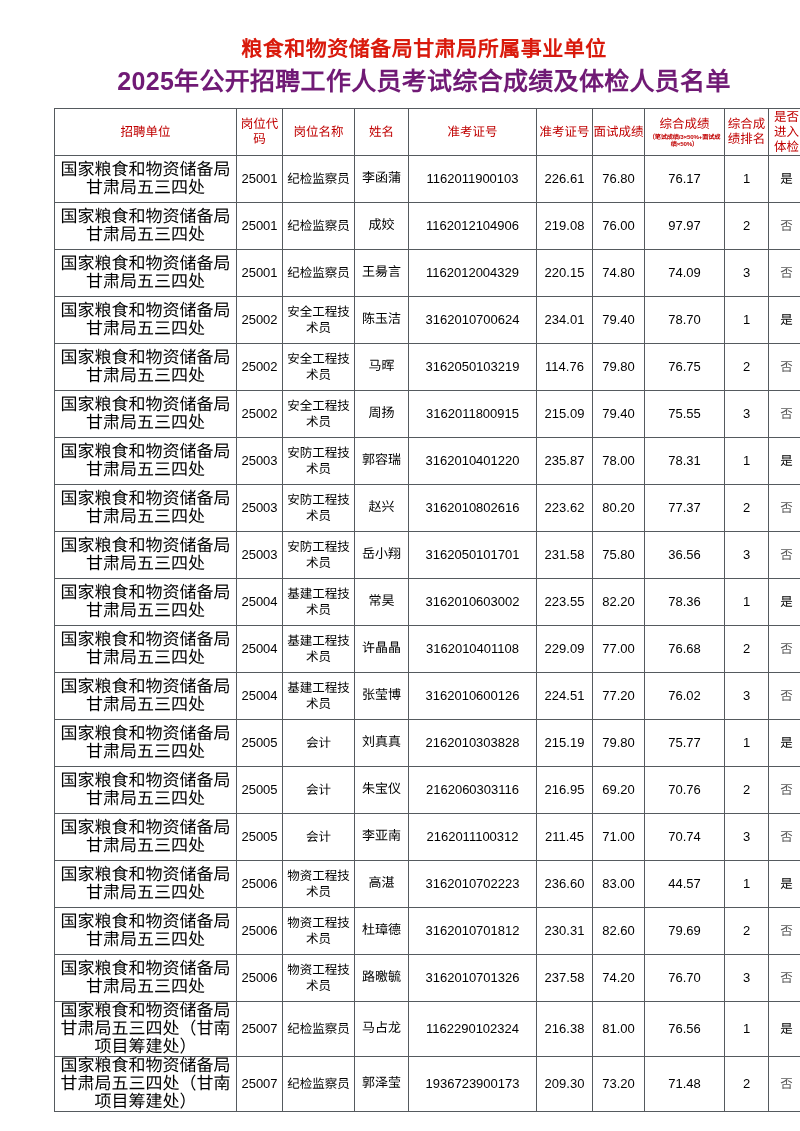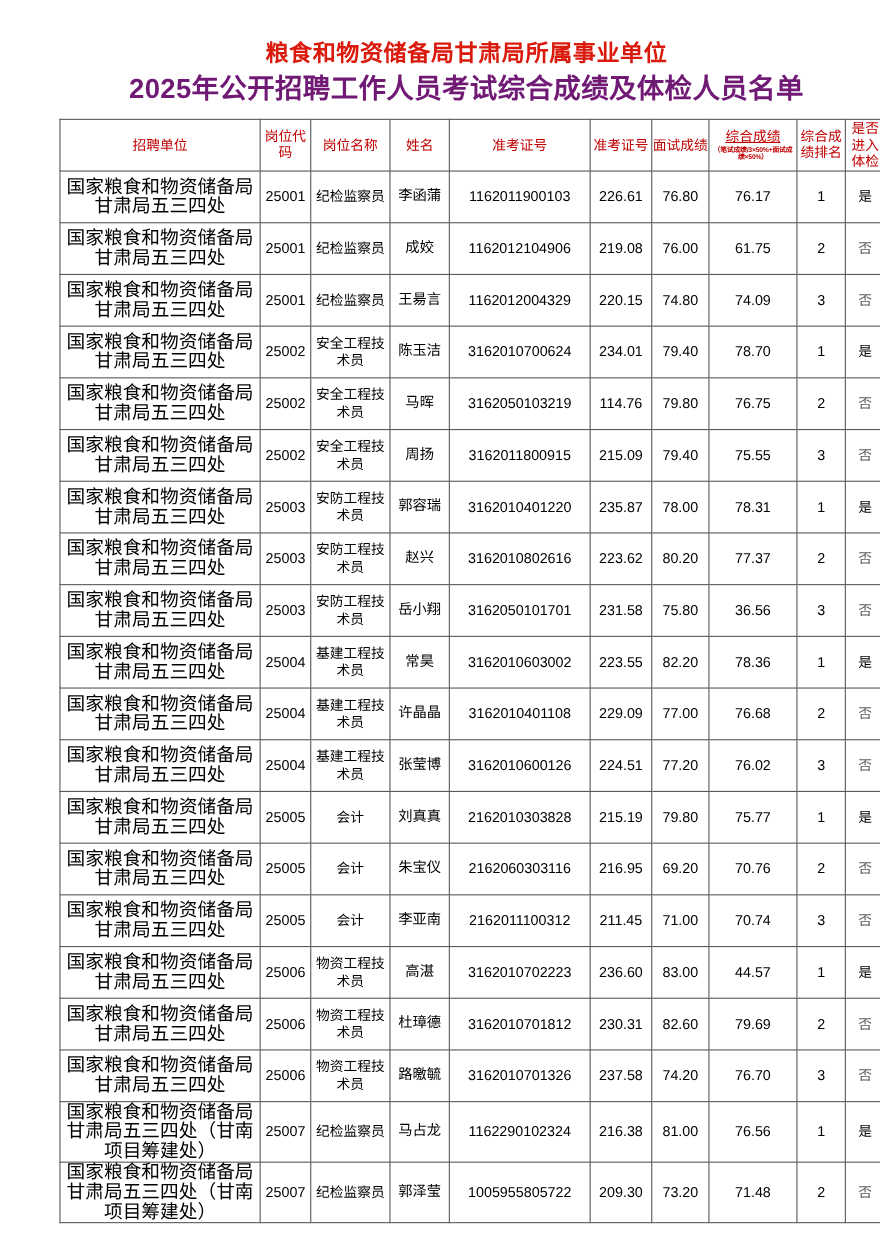--- a/index.html
+++ b/index.html
@@ -65,21 +65,20 @@
   thead th {
     color: #c00000;
     font-weight: bold;
     font-size: 12.5px;
     line-height: 15px;
     height: 46px;
     padding: 2px 1px;
   }
   th .hdr-main {
     display: block;
-    text-decoration: underline;
   }
   th .hdr-sub {
     display: block;
     font-size: 6.4px;
     line-height: 7.2px;
     font-weight: bold;
     letter-spacing: -0.2px;
     margin-top: 1px;
     transform: scale(0.97);
   }
@@ -185,21 +184,21 @@
             <td class="c-phys">是</td>
           </tr>
           <tr>
             <td class="c-unit">国家粮食和物资储备局甘肃局五三四处</td>
             <td class="c-code">25001</td>
             <td class="c-job">纪检监察员</td>
             <td class="c-name">成姣</td>
             <td class="c-ticket">1162012104906</td>
             <td class="c-written">219.08</td>
             <td class="c-inter">76.00</td>
-            <td class="c-total">61.75</td>
+            <td class="c-total">97.97</td>
             <td class="c-rank">2</td>
             <td class="c-phys no">否</td>
           </tr>
           <tr>
             <td class="c-unit">国家粮食和物资储备局甘肃局五三四处</td>
             <td class="c-code">25001</td>
             <td class="c-job">纪检监察员</td>
             <td class="c-name">王昜言</td>
             <td class="c-ticket">1162012004329</td>
             <td class="c-written">220.15</td>
@@ -398,21 +397,21 @@
             <td class="c-inter">81.00</td>
             <td class="c-total">76.56</td>
             <td class="c-rank">1</td>
             <td class="c-phys">是</td>
           </tr>
           <tr>
             <td class="c-unit">国家粮食和物资储备局甘肃局五三四处（甘南项目筹建处）</td>
             <td class="c-code">25007</td>
             <td class="c-job">纪检监察员</td>
             <td class="c-name">郭泽莹</td>
-            <td class="c-ticket">1005955805722</td>
+            <td class="c-ticket">1936723900173</td>
             <td class="c-written">209.30</td>
             <td class="c-inter">73.20</td>
             <td class="c-total">71.48</td>
             <td class="c-rank">2</td>
             <td class="c-phys no">否</td>
           </tr>
         </tbody>
     </table>
   </div>
 

